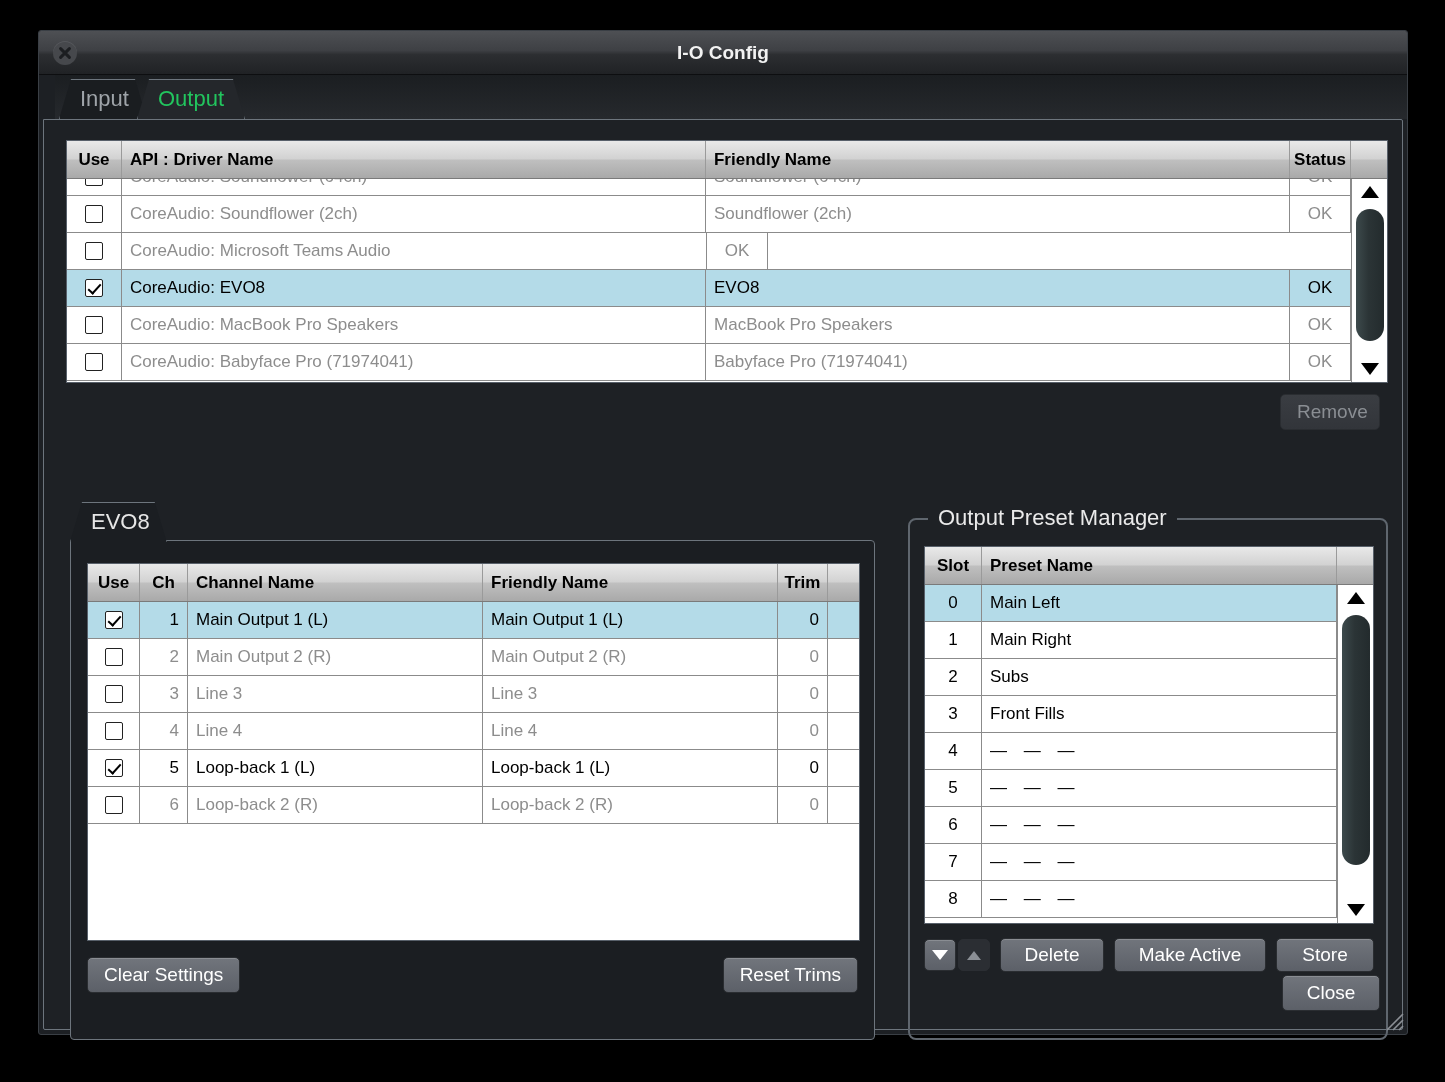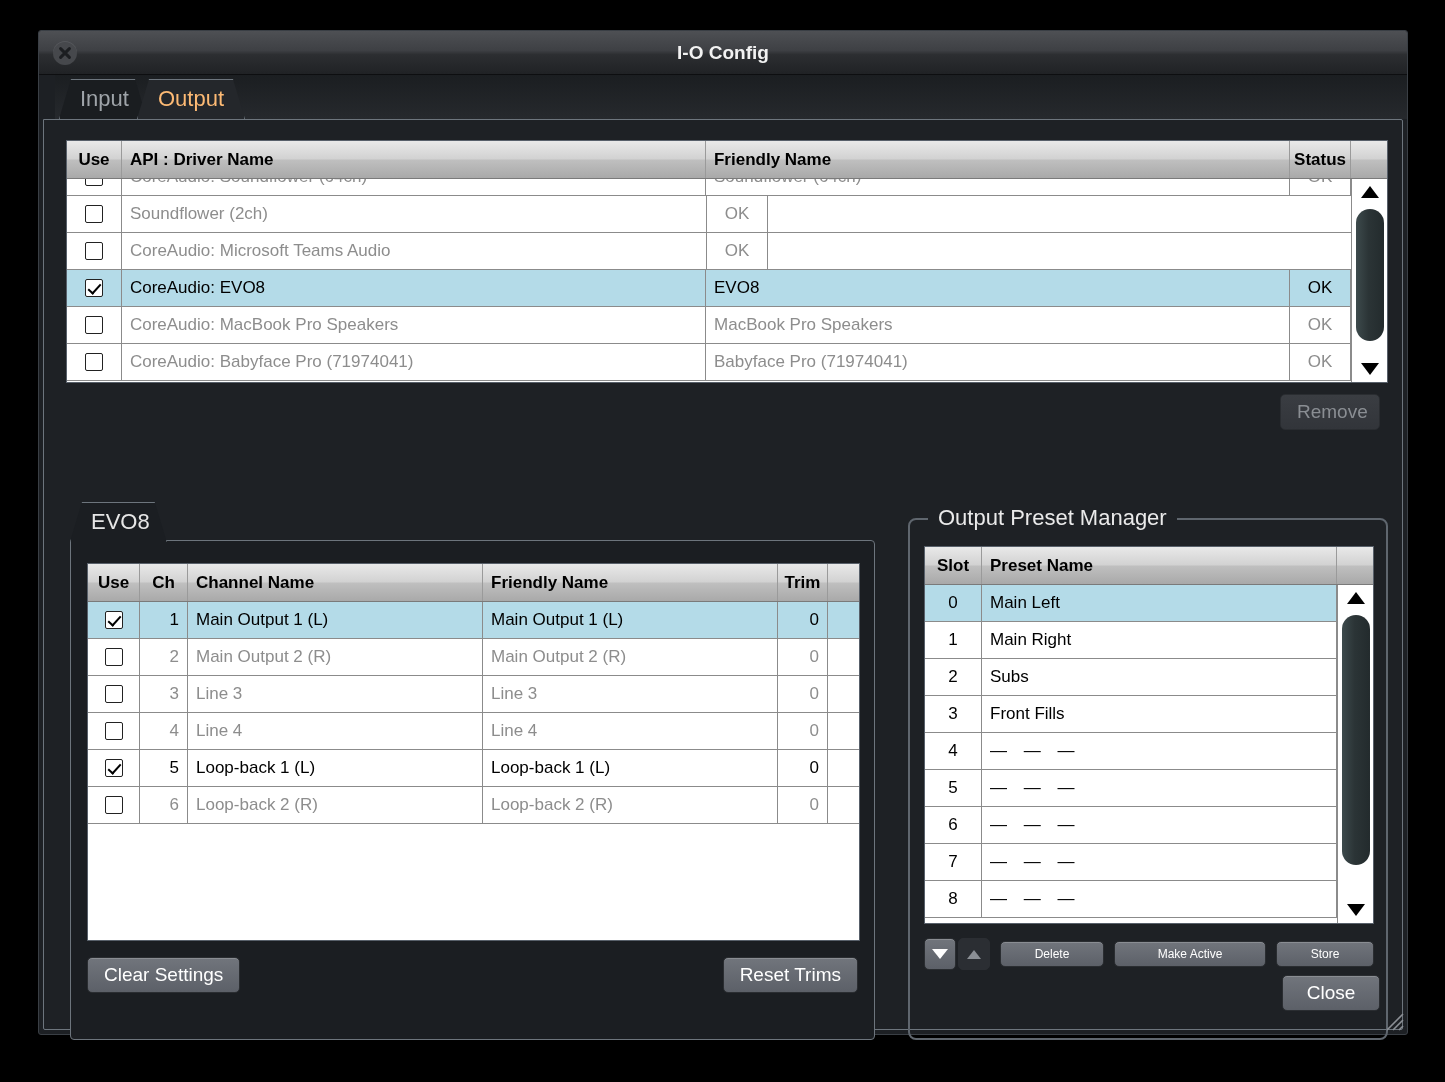--- a/index.html
+++ b/index.html
@@ -63,21 +63,21 @@
     font-size: 22px;
     line-height: 38px;
     cursor: pointer;
     background: #1f2226;
     border-top: 1px solid #6d757d;
     border-left: 1px solid #6d757d;
     border-right: 1px solid #6d757d;
     clip-path: polygon(12px 0, calc(100% - 12px) 0, 100% 100%, 0 100%);
   }
   .toptab.inactive { background: #1a1d20; color: #9fa4a9; }
-  .toptab.active { background: #24272b; color: #fdba74; z-index: 3; }
+  .toptab.active { background: #24272b; color: #22c55e; z-index: 3; }
 
   
   #body-panel {
     position: absolute;
     left: 4px; right: 4px; top: 88px; bottom: 4px;
     background: #1e2125;
     border: 1px solid #6d757d;
     border-radius: 0 2px 2px 2px;
   }
 
@@ -150,21 +150,21 @@
     cursor: pointer;
     text-align: center;
     box-shadow: inset 0 1px 0 rgba(255,255,255,0.18);
   }
   .btn.disabled {
     background: linear-gradient(to bottom, #3a3d42, #32353a);
     color: #8a8e93;
     box-shadow: none;
     cursor: default;
   }
-  .btn.small { font-size: 12px; padding: 5px 14px; }
+  .btn.small { font-size: 19px; padding: 5px 14px; }
   .btn.arrowbtn {
     padding: 0; width: 32px; height: 32px;
     display: flex; align-items: center; justify-content: center;
   }
   .btn.arrowbtn.flat {
     background: #2b2e33; border-color: #2b2e33; box-shadow: none;
   }
 
   
   .groupbox {
@@ -254,20 +254,21 @@
             </div>
             <div class="cell dim" style="width: 585px;">CoreAudio: Soundflower (64ch)</div>
             <div class="cell dim" style="width: 585px;">Soundflower (64ch)</div>
             <div class="cell dim" style="width: 61px; justify-content: center;">OK</div>
             <div class="cell on" style="width: 36px; border-right: none;"></div>
           </div>
           <div class="trow">
             <div class="cell" style="width: 55px; justify-content: center;">
               <div class="cb"></div>
             </div>
+            <div class="cell dim" style="width: 585px;">CoreAudio: Soundflower (2ch)</div>
             <div class="cell dim" style="width: 585px;">Soundflower (2ch)</div>
             <div class="cell dim" style="width: 61px; justify-content: center;">OK</div>
             <div class="cell on" style="width: 36px; border-right: none;"></div>
           </div>
           <div class="trow">
             <div class="cell" style="width: 55px; justify-content: center;">
               <div class="cb"></div>
             </div>
             <div class="cell dim" style="width: 585px;">CoreAudio: Microsoft Teams Audio</div>
             <div class="cell dim" style="width: 61px; justify-content: center;">OK</div>

